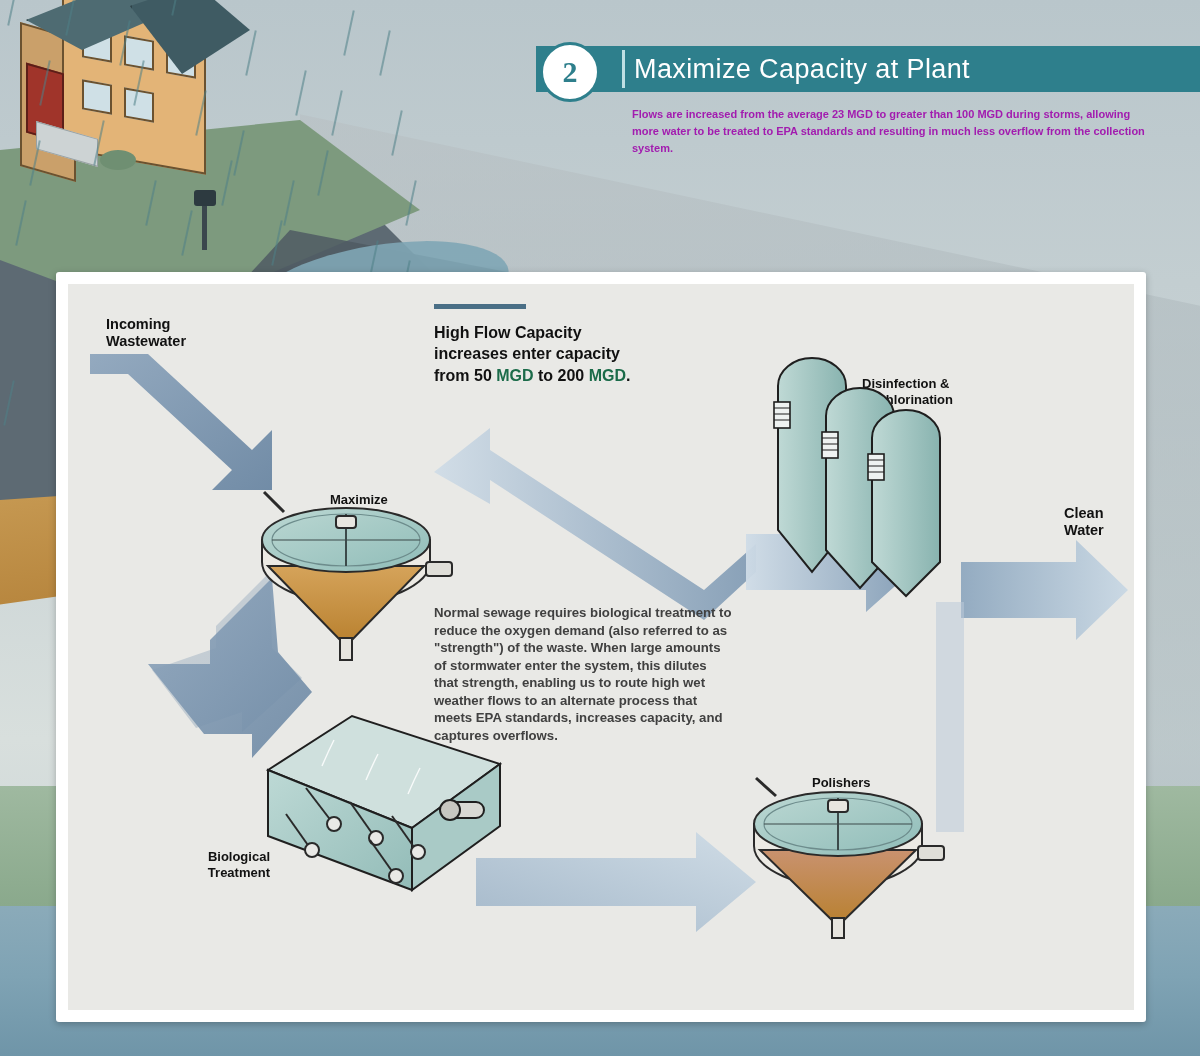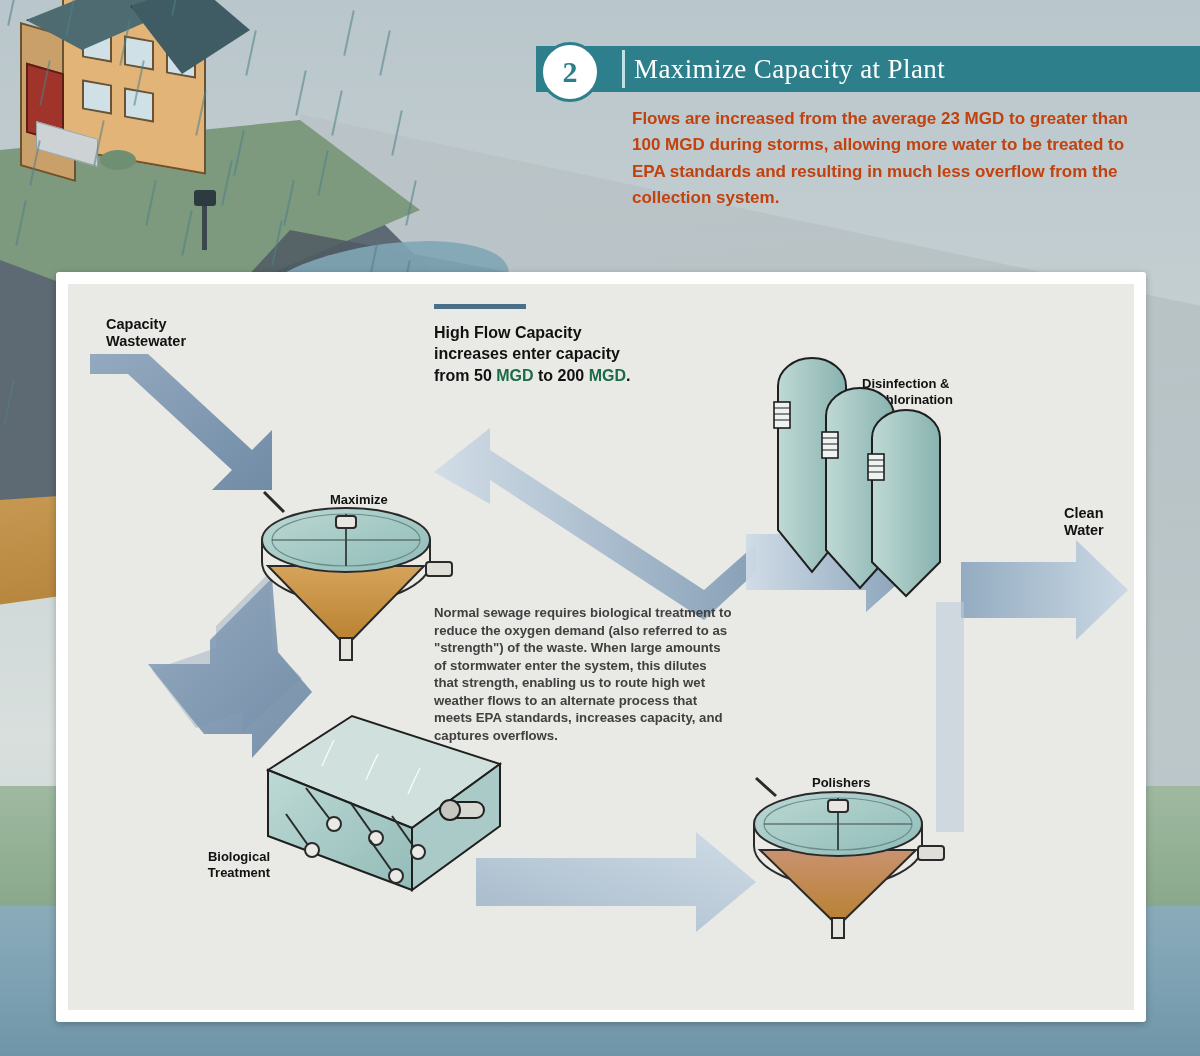--- a/index.html
+++ b/index.html
@@ -60,24 +60,24 @@
   .post-top{position:absolute;left:194px;top:190px;width:22px;height:16px;background:#2d3a40;border-radius:3px;}
 
   
   .hdr-bar{position:absolute;left:614px;top:46px;width:586px;height:46px;background:#2e7f8c;}
   .hdr-tab{position:absolute;left:536px;top:46px;width:86px;height:46px;background:#2e7f8c;
     clip-path:polygon(0 0,86px 0,86px 46px,0 46px);}
   .hdr-num{position:absolute;left:540px;top:42px;width:54px;height:54px;border-radius:50%;
     background:#fff;border:3px solid #2e7f8c;color:#2e7f8c;font-size:30px;font-weight:bold;
     display:flex;align-items:center;justify-content:center;font-family:"Liberation Serif",serif;}
   .hdr-title{position:absolute;left:634px;top:54px;color:#fff;font-size:27px;
-    font-family:Liberation Serif, serif;letter-spacing:.4px;}
+    font-family:Liberation Sans, sans-serif;letter-spacing:.4px;}
   .hdr-sep{position:absolute;left:622px;top:50px;width:3px;height:38px;background:#bfe0e4;}
-  .hdr-body{position:absolute;left:632px;top:106px;width:520px;color:#c2410c;
-    font-size:17px;font-weight:bold;line-height:1.55;}
+  .hdr-body{position:absolute;left:632px;top:106px;width:520px;color:#a21caf;
+    font-size:11px;font-weight:bold;line-height:1.55;}
 
   
   .panel{position:absolute;left:56px;top:272px;width:1090px;height:750px;
     background:#fff;border-radius:3px;box-shadow:0 2px 7px rgba(0,0,0,.25);}
   .panel-inner{position:absolute;left:12px;top:12px;width:1066px;height:726px;background:#e9e9e6;}
 
   .lbl{position:absolute;font-weight:bold;color:#111;font-size:14.5px;line-height:1.2;}
   .lbl.sm{font-size:13px;margin-top:37px;}
   .hdr-rule{position:absolute;left:434px;top:304px;width:92px;height:5px;background:#4a6f86;}
   .hft{position:absolute;left:434px;top:322px;width:300px;font-size:16px;font-weight:bold;
@@ -204,21 +204,21 @@
 
     <polygon points="214,300 160,354 160,376 96,398 140,456 186,440 186,460 246,406 216,376" fill="url(#gA)" opacity=".35"></polygon>
     <polygon points="216,306 154,368 154,392 92,392 148,462 196,462 196,486 256,420 222,380" fill="url(#gA)" opacity=".9"></polygon>
 
     <polygon points="420,586 640,586 640,560 700,610 640,660 640,634 420,634" fill="url(#gD)" opacity=".9"></polygon>
 
     <polygon points="880,330 908,330 908,560 880,560" fill="#bccbd9" opacity=".55"></polygon>
   </svg>
 
   <div class="lbl" style="left:106px;top:316px;">
-    <span>Capacity</span><br>
+    <span>Incoming</span><br>
     <span>Wastewater</span>
   </div>
 
   <div class="hdr-rule"></div>
   <div class="hft">
     <span>High Flow Capacity</span><br>
     <span>increases enter capacity</span><br>
     <span>from 50 </span><span class="g">MGD</span><span> to 200 </span><span class="g">MGD</span><span>.</span>
   </div>
 

